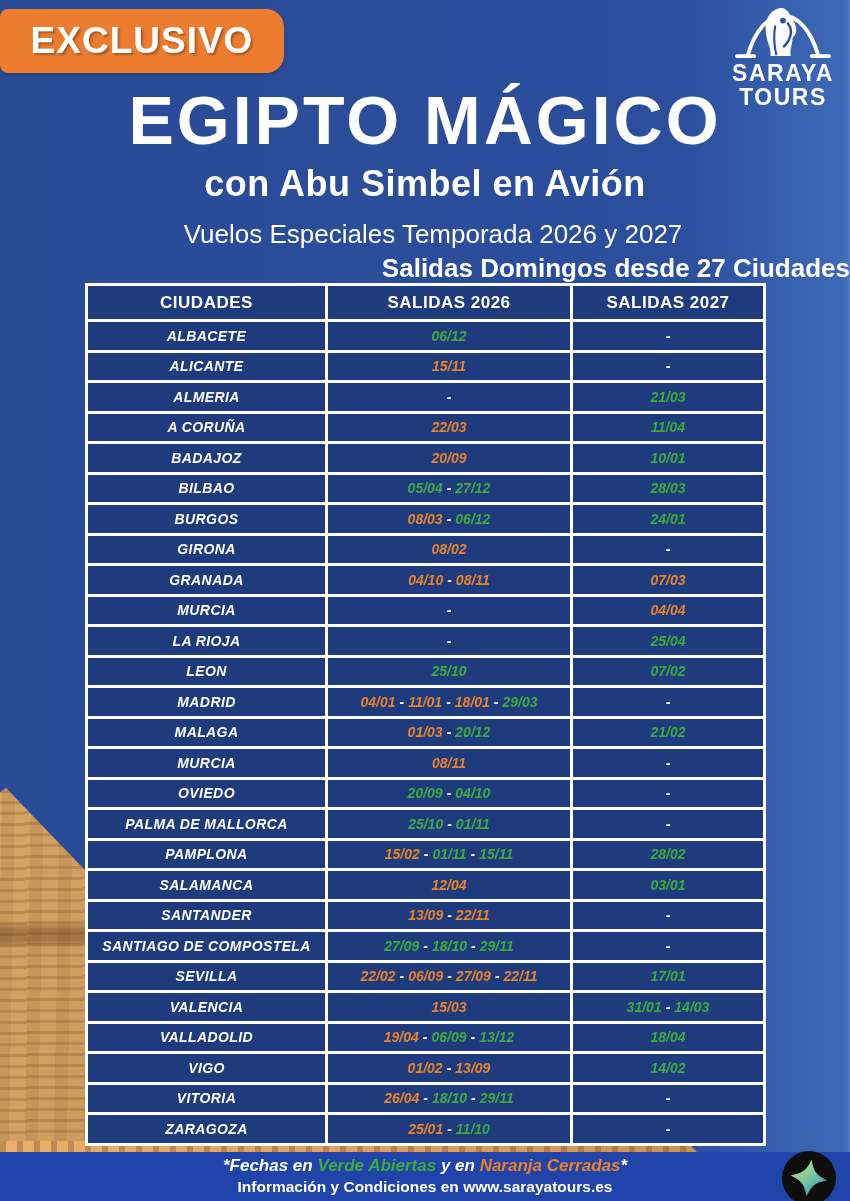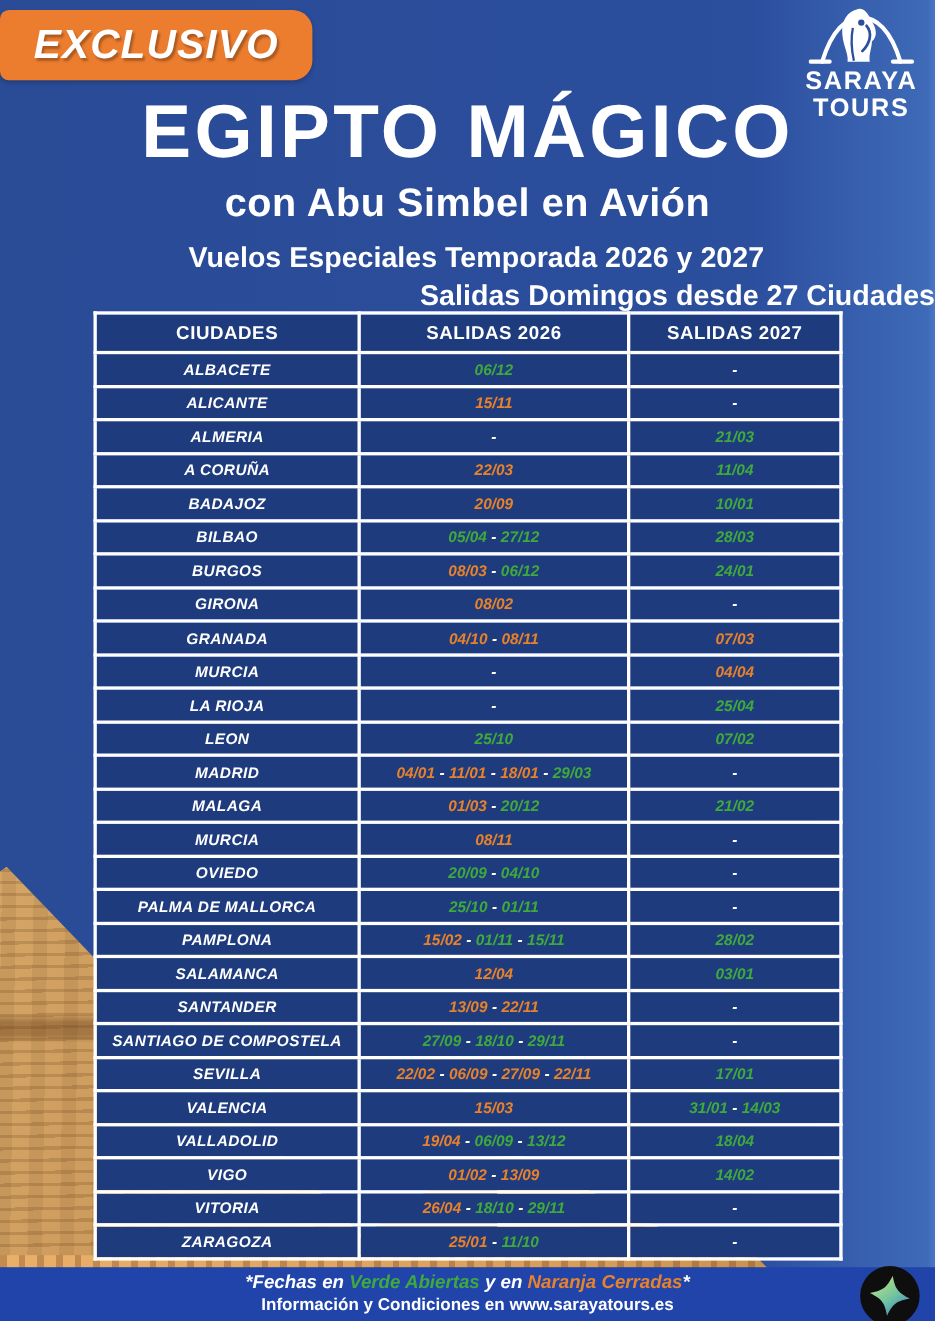--- a/index.html
+++ b/index.html
@@ -40,35 +40,34 @@
       repeating-linear-gradient(90deg, rgba(120,70,30,.35) 0 6px, rgba(0,0,0,0) 6px 17px),
       linear-gradient(90deg,#eab06a,#d89c58 78%, #c8924e);
     clip-path:polygon(0 0, 98% 0, 100% 100%, 0 100%);
   }
   
   .badge{
     position:absolute; z-index:2; left:0; top:9px; width:284px; height:64px;
     background:var(--badge,#ec7c2e); border-radius:8px 18px 18px 8px;
     display:flex; align-items:center; justify-content:center;
     box-shadow:0 2px 4px rgba(0,0,0,.18);
-    font-style:italic;
   }
   .badge span{
     color:#fff; font-size:37px; font-weight:800; letter-spacing:1px;
     text-shadow:2px 2px 2px rgba(0,0,0,.28);
   }
   
   .logo{position:absolute; z-index:2; top:6px; right:8px; width:118px; text-align:center; color:#fff;}
   .logo .mark{display:block; margin:0 auto;}
   .logo .t{font-weight:700; font-size:23px; letter-spacing:1.5px; line-height:1.04;}
   
   .titles{position:absolute; z-index:2; left:0; top:86px; width:100%; text-align:center; color:#fff;}
   .titles .main{font-size:68px; font-weight:700; letter-spacing:3px; line-height:1.02; margin:0;}
   .titles .sub{font-size:36px; font-weight:800; letter-spacing:.5px; margin:8px 0 0 0;}
-  .titles .l1{font-size:26px; font-weight:700; margin:14px 0 0 16px;}
+  .titles .l1{font-size:26px; font-weight:400; margin:14px 0 0 16px;}
   .titles .l2{font-size:26px; font-weight:700; margin:3px 0 0 0;text-align:right;}
   
   table.dep{
     position:absolute; z-index:2; left:85px; top:283px; width:678px;
     border-collapse:collapse; table-layout:fixed;
   }
   table.dep th, table.dep td{
     border:3px solid #fff; background:var(--cell,#1e3b7e);
     text-align:center; vertical-align:middle; padding:0; overflow:hidden; white-space:nowrap;
   }

